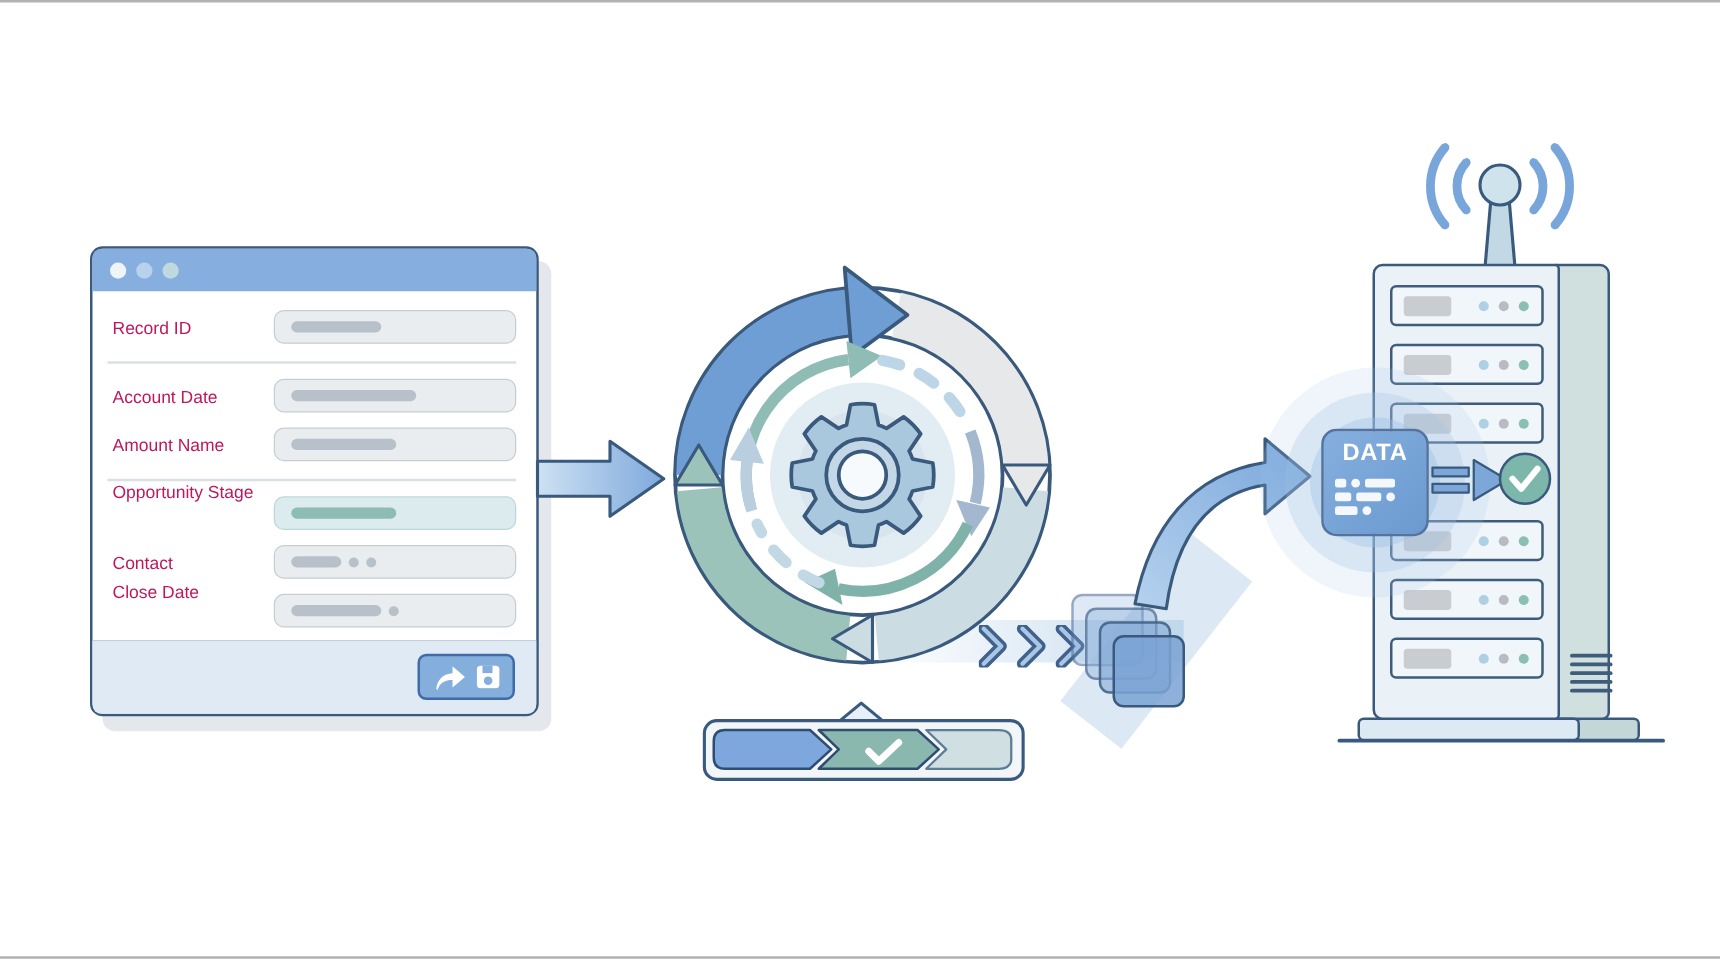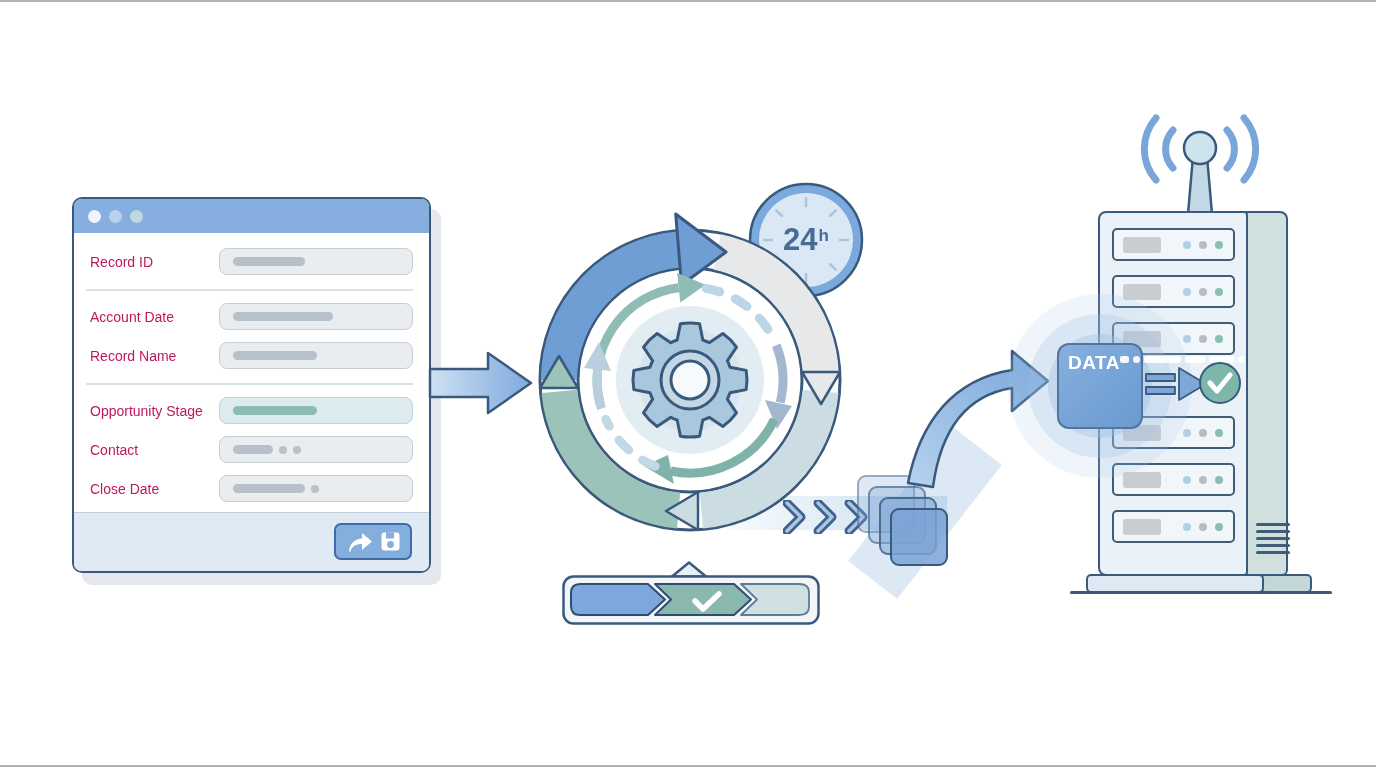--- a/index.html
+++ b/index.html
@@ -67,21 +67,21 @@
   .vent{width:34px;height:2.5px;background:#3f5d7b;margin-bottom:4.5px;border-radius:2px;}
   .antenna{left:1130px;top:104px;width:140px;height:112px;overflow:visible;z-index:6;}
 
   
   .glow{border-radius:50%;z-index:9;}
   .g1{left:1008px;top:294px;width:184px;height:184px;background:rgba(165,198,232,.18);}
   .g2{left:1028px;top:314px;width:144px;height:144px;background:rgba(160,195,230,.28);}
   .g3{left:1048px;top:334px;width:104px;height:104px;background:rgba(155,192,228,.38);}
   .chip{left:1057px;top:343px;width:86px;height:86px;border-radius:12px;z-index:10;
         background:linear-gradient(135deg,#85afde,#6b9ad0);border:2px solid #54749f;box-sizing:border-box;
-        display:flex;flex-direction:row;align-items:flex-start;padding:7px 9px;}
+        display:flex;flex-direction:column;align-items:flex-start;padding:7px 9px;}
   .chip-label{width:100%;text-align:center;color:#fff;font-weight:bold;font-size:19px;letter-spacing:.5px;margin-bottom:5px;}
   .chip-row{display:flex;align-items:center;gap:4px;margin-top:4px;}
   .cbar{height:7px;border-radius:2px;background:rgba(255,255,255,.92);}
   .cdot{width:7px;height:7px;border-radius:50%;background:rgba(255,255,255,.92);}
   .chip-arrow{left:1146px;top:366px;width:64px;height:36px;overflow:visible;z-index:10;}
   .check{left:1199px;top:362px;width:42px;height:42px;border-radius:50%;background:#7db7ab;
          border:2.5px solid #3a5a7d;box-sizing:border-box;z-index:11;display:flex;align-items:center;justify-content:center;}
 
   .left-arrow{left:430px;top:351px;width:104px;height:64px;overflow:visible;z-index:2;}
 </style>
@@ -104,40 +104,40 @@
         <span class="pill" style="width:72px"></span>
       </div>
 
   <div class="abs divider" style="top:90px"></div>
 
   <div class="abs flabel" style="top:104px">Account Date</div>
   <div class="abs finput" style="top:104px">
         <span class="pill" style="width:100px"></span>
       </div>
 
-  <div class="abs flabel" style="top:143px">Record Name</div>
+  <div class="abs flabel" style="top:143px">Amount Name</div>
   <div class="abs finput" style="top:143px">
         <span class="pill" style="width:84px"></span>
       </div>
 
   <div class="abs divider" style="top:184px"></div>
 
-  <div class="abs flabel" style="top:198px">Opportunity Stage</div>
+  <div class="abs flabel" style="top:180px">Opportunity Stage</div>
   <div class="abs finput teal" style="top:198px">
         <span class="pill t" style="width:84px"></span>
       </div>
 
   <div class="abs flabel" style="top:237px">Contact</div>
   <div class="abs finput" style="top:237px">
     <span class="pill" style="width:40px"></span>
         <span class="mini-dot"></span>
         <span class="mini-dot"></span>
   </div>
 
-  <div class="abs flabel" style="top:276px">Close Date</div>
+  <div class="abs flabel" style="top:260px">Close Date</div>
   <div class="abs finput" style="top:276px">
     <span class="pill" style="width:72px"></span>
         <span class="mini-dot"></span>
   </div>
 
   <div class="abs footer"></div>
   <div class="abs save-btn">
     <svg width="26" height="22" viewBox="0 0 26 22">
       <path d="M2,20 C3,12 8,8 15,7.5 L15,2 L25,10.5 L15,19 L15,13 C9,13 5,15 3,21 Z" fill="#fff"></path>
     </svg>
@@ -152,39 +152,20 @@
 <svg class="abs left-arrow" viewBox="0 0 104 64">
   <defs>
         <linearGradient id="lag" x1="0" y1="0" x2="1" y2="0">
     <stop offset="0" stop-color="#cde1f3"></stop>
           <stop offset="1" stop-color="#7fa9dc"></stop>
         </linearGradient>
       </defs>
   <path d="M0,18 H58 V2 L101,32 L58,62 V46 H0 Z" fill="url(#lag)" stroke="#3a5a7d" stroke-width="2.5" stroke-linejoin="round"></path>
 </svg>
 
-<div class="abs clock">
-  <svg width="118" height="118" viewBox="0 0 118 118">
-    <circle cx="59" cy="59" r="56" fill="#7aa9dd" stroke="#3a5a7d" stroke-width="2.5"></circle>
-    <circle cx="59" cy="59" r="47" fill="#dae8f5"></circle>
-    <g stroke="#b0c4d9" stroke-width="2.5" stroke-linecap="round">
-      <line x1="59" y1="17" x2="59" y2="25"></line>
-          <line x1="59" y1="93" x2="59" y2="101"></line>
-      <line x1="17" y1="59" x2="25" y2="59"></line>
-          <line x1="93" y1="59" x2="101" y2="59"></line>
-      <line x1="29.3" y1="29.3" x2="35" y2="35"></line>
-          <line x1="83" y1="83" x2="88.7" y2="88.7"></line>
-      <line x1="29.3" y1="88.7" x2="35" y2="83"></line>
-          <line x1="83" y1="35" x2="88.7" y2="29.3"></line>
-    </g>
-  </svg>
-  <div class="abs clock-text">
-    <span><span>24</span><span class="unit">h</span></span>
-  </div>
-</div>
 
 <div class="abs band-h"></div>
 <div class="abs band-d"></div>
 
 <svg class="abs cycle" viewBox="0 0 340 340">
 
   <circle cx="170" cy="170" r="74" fill="#e2ecf3"></circle>
   <circle cx="170" cy="170" r="52" fill="#d8e5ef"></circle>
 
   <circle cx="170" cy="170" r="150" fill="none" stroke="#3a5a7d" stroke-width="3"></circle>

